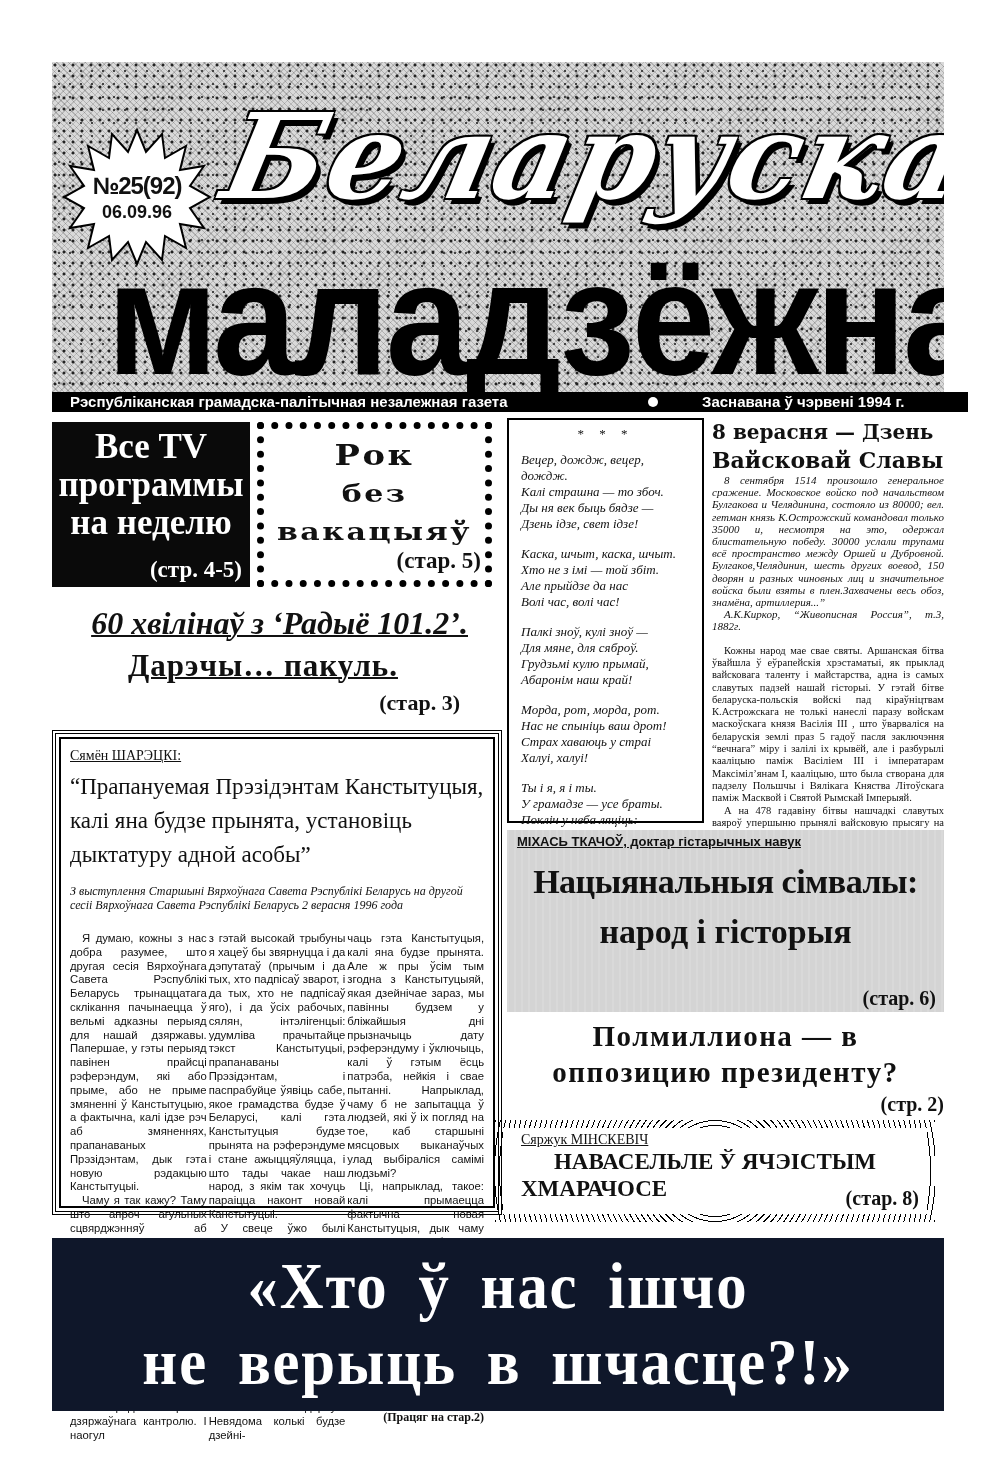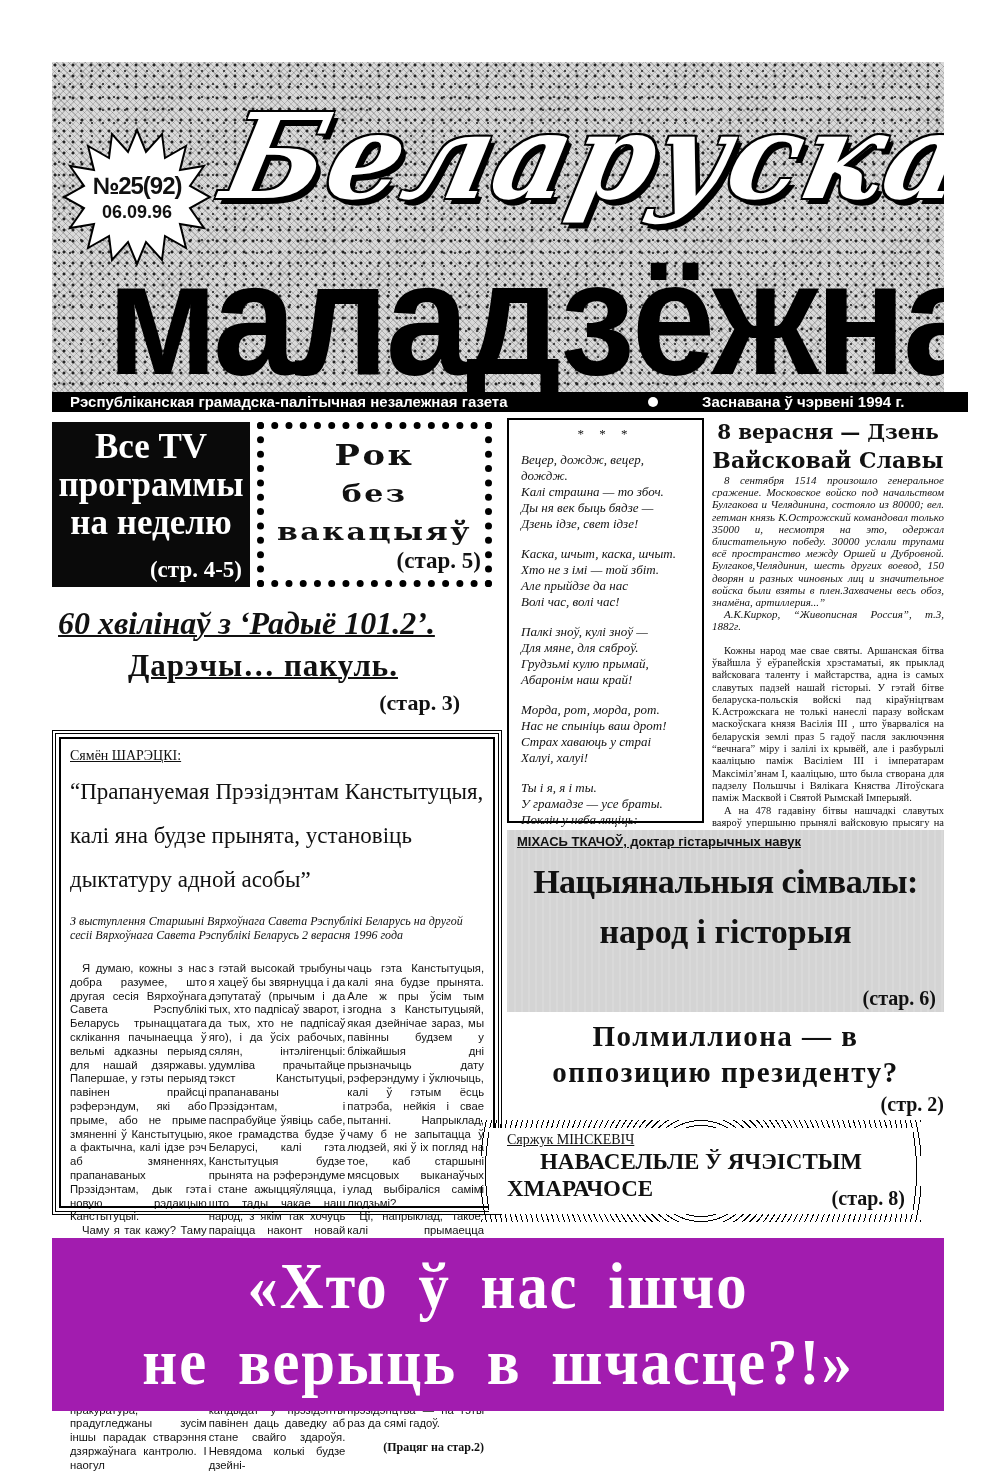--- a/index.html
+++ b/index.html
@@ -39,43 +39,43 @@
   #tv-l1 { margin-top: 6px; }
   #tv-page { position: absolute; right: 8px; bottom: 4px; font-size: 23px; font-weight: bold; }
 
   
   #rock-box { left: 257px; top: 422px; width: 235px; height: 165px; border: 7px dotted #000; text-align: center; }
   #rock-box .rock-line { font-family: "DejaVu Serif", serif; font-weight: bold; font-size: 24px; letter-spacing: 2px; transform: scaleX(1.25); line-height: 38px; }
   #rock-l1 { margin-top: 8px; font-size: 27px !important; }
   #rock-page { position: absolute; right: 4px; bottom: 6px; font-size: 23px; font-weight: bold; }
 
   
-  #radio-h1 { left: 58px; top: 605px; width: 410px; text-align: left; font-style: italic; font-weight: bold; font-size: 32px; text-decoration: underline; text-decoration-thickness: 2px; white-space: nowrap; font-family: Liberation Serif, serif; }
+  #radio-h1 { left: 58px; top: 605px; width: 410px; text-align: right; font-style: italic; font-weight: bold; font-size: 32px; text-decoration: underline; text-decoration-thickness: 2px; white-space: nowrap; font-family: Liberation Serif, serif; }
   #radio-h2 { left: 58px; top: 648px; width: 410px; text-align: center; font-weight: bold; font-size: 31px; letter-spacing: 1px; text-decoration: underline; text-decoration-thickness: 2px; }
   #radio-page { left: 360px; top: 690px; width: 100px; text-align: right; font-size: 22px; font-weight: bold; }
 
   
   #article-box { left: 52px; top: 730px; width: 450px; height: 485px; border: 4px double #000; outline: 2px solid #000; outline-offset: -9px; padding: 12px 14px; }
   #art-author { font-size: 14px; text-decoration: underline; margin-top: 2px; }
-  #art-quote { font-size: 23px; line-height: 44px; margin-top: 6px; }
+  #art-quote { font-size: 23px; line-height: 34px; margin-top: 6px; }
   #art-lead { font-size: 12px; font-style: italic; margin-top: 12px; line-height: 14px; }
   #art-cols { display: flex; gap: 2px; margin-top: 20px; font-family: "Liberation Sans", sans-serif; font-size: 11.3px; line-height: 13.8px; text-align: justify; }
   #art-cols .col { flex: 1; text-indent: 0; }
   #art-cols p { margin: 0; text-indent: 12px; }
   #art-cont { text-align: right; font-family: "Liberation Serif", serif; font-weight: bold; font-size: 12px; margin-top: 10px; }
 
   
   #poem-box { left: 507px; top: 418px; width: 197px; height: 405px; border: 2px solid #000; padding: 6px 12px; font-style: italic; font-size: 13px; line-height: 16px; }
   #poem-stars { text-align: center; font-style: normal; margin-bottom: 10px; letter-spacing: 6px; }
   .stanza { margin-bottom: 14px; }
   #poem-author { text-align: right; font-style: normal; font-weight: bold; font-size: 12px; margin-top: 6px; }
 
   
   #battle { left: 712px; top: 418px; width: 232px; }
-  #battle-h1, #battle-h2 { text-align: center; font-family: "DejaVu Serif", serif; font-weight: bold; font-size: 20px; line-height: 28px; }
+  #battle-h1, #battle-h2 { font-family: "DejaVu Serif", serif; font-weight: bold; font-size: 20px; line-height: 28px; }
   #battle-h2 { font-size: 22px; }
   #battle-quote { font-style: italic; font-size: 11px; line-height: 12.2px; text-align: justify; }
   #battle-quote .src { text-indent: 12px; }
   #battle-body { font-size: 10.5px; line-height: 12.3px; text-align: justify; margin-top: 12px; }
   #battle-body p { margin: 0; text-indent: 12px; }
   #battle-sign { text-align: right; font-weight: bold; font-size: 11px; margin-top: 8px; }
 
   
   #symbols-box { left: 507px; top: 830px; width: 437px; height: 182px; background: #d4d4d4;
     background-image: repeating-linear-gradient(90deg, rgba(255,255,255,0.12) 0 2px, transparent 2px 7px); padding: 4px 10px; }
@@ -83,31 +83,31 @@
   #sym-h1 { text-align: center; font-weight: bold; font-size: 34px; margin-top: 14px; letter-spacing: -0.5px; }
   #sym-h2 { text-align: center; font-weight: bold; font-size: 34px; margin-top: 12px; }
   #sym-page { position: absolute; right: 8px; bottom: 2px; font-size: 20px; font-weight: bold; }
 
   
   #pol-h1 { left: 507px; top: 1020px; width: 437px; text-align: center; font-weight: bold; font-size: 29px; letter-spacing: 1.5px; }
   #pol-h2 { left: 507px; top: 1056px; width: 437px; text-align: center; font-weight: bold; font-size: 29px; letter-spacing: 1.5px; }
   #pol-page { left: 840px; top: 1093px; width: 104px; text-align: right; font-size: 20px; font-weight: bold; }
 
   
-  #hex-box { left: 481px; top: 1120px; width: 440px; height: 102px; border: 8px solid transparent;
+  #hex-box { left: 495px; top: 1120px; width: 440px; height: 102px; border: 8px solid transparent;
     background:
       linear-gradient(#fff, #fff) padding-box,
       repeating-radial-gradient(circle at 50% 50%, #000 0 1px, transparent 1px 5px) border-box; padding: 4px 18px; }
   #hex-author { font-size: 14px; text-decoration: underline; position: relative; }
   #hex-h1 { text-align: center; font-weight: bold; font-size: 23px; line-height: 27px; position: relative; }
   #hex-h2 { text-align: left; font-weight: bold; font-size: 23px; line-height: 27px; position: relative; }
   #hex-page { position: absolute; right: 8px; bottom: 4px; font-size: 20px; font-weight: bold; }
 
   
-  #banner { left: 52px; top: 1238px; width: 892px; height: 173px; background: #a21caf; color: #fff; text-align: center; }
+  #banner { left: 52px; top: 1238px; width: 892px; height: 173px; background: #0f172a; color: #fff; text-align: center; }
   #banner .bl { font-family: "Liberation Serif", serif; font-weight: bold; font-size: 66px; line-height: 76px; letter-spacing: 2px; word-spacing: 14px; transform: scaleX(0.92); }
   #banner-l1 { margin-top: 10px; }
 </style>
 </head>
 <body>
 
 <div class="abs" id="masthead">
   <div class="abs" id="title-script">Беларуская</div>
   <div class="abs" id="title-bold">маладзёжная</div>
   <div class="abs" id="issue-badge">

